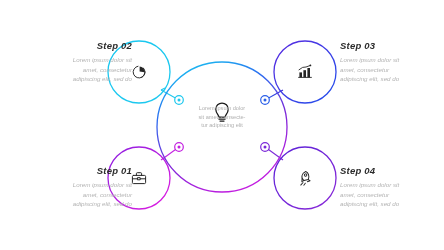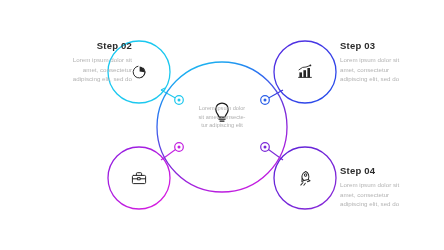--- a/index.html
+++ b/index.html
@@ -16,20 +16,21 @@
   }
   #diagram-svg {
     position:absolute; left:0; top:0;
     width:444px; height:250px;
   }
 
   
   .step-text {
     position:absolute;
     width:110px;
+    font-style:italic;
   }
   .step-text.left  { text-align:right; }
   .step-text.right { text-align:left;  }
 
   .step-title {
     font-size:9.5px;
     font-weight:bold;
     color:#2b2b2b;
     letter-spacing:0.2px;
     margin-bottom:4px;
@@ -178,20 +179,28 @@
 
   <div class="step-text left" id="text-step-02">
     <div class="step-title">Step 02</div>
     <div class="step-desc">
       <div>Lorem ipsum dolor sit</div>
       <div>amet, consectetur</div>
       <div>adipiscing elit, sed do</div>
     </div>
   </div>
 
+  <div class="step-text left" id="text-step-01">
+    <div class="step-title">Step 01</div>
+    <div class="step-desc">
+      <div>Lorem ipsum dolor sit</div>
+      <div>amet, consectetur</div>
+      <div>adipiscing elit, sed do</div>
+    </div>
+  </div>
 
   <div class="step-text right" id="text-step-03">
     <div class="step-title">Step 03</div>
     <div class="step-desc">
       <div>Lorem ipsum dolor sit</div>
       <div>amet, consectetur</div>
       <div>adipiscing elit, sed do</div>
     </div>
   </div>
 

